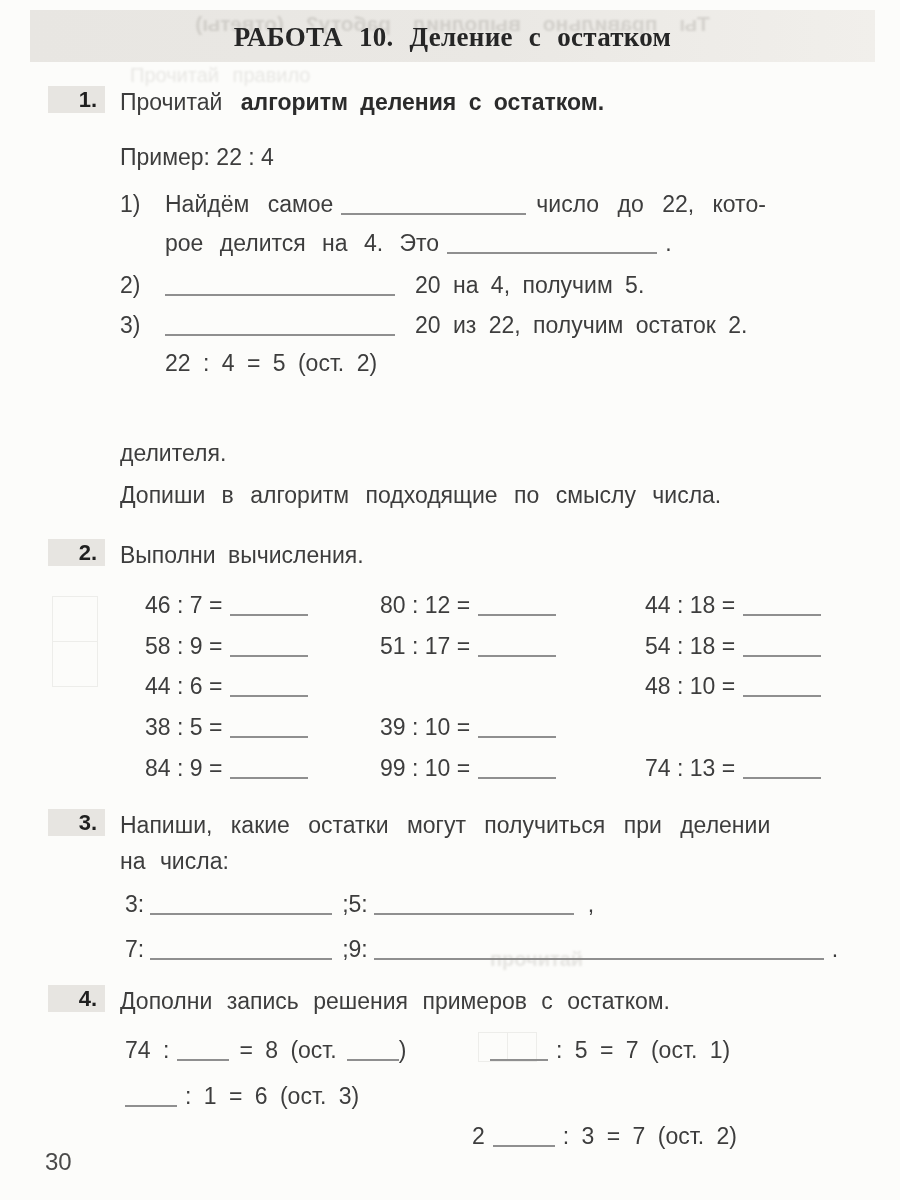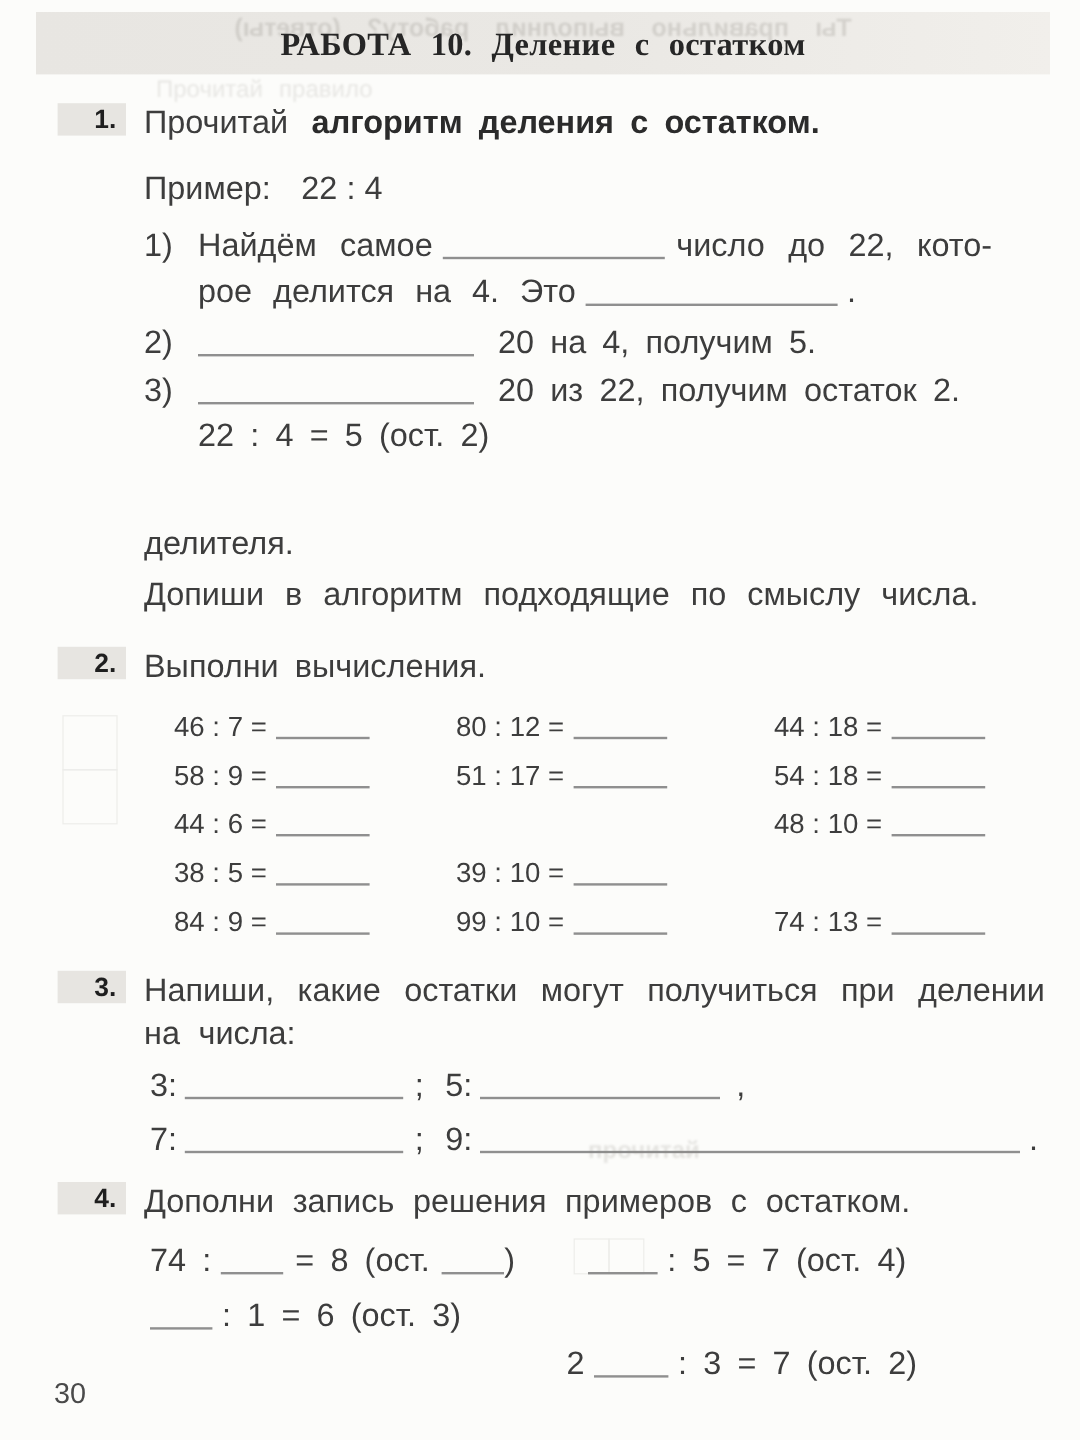--- a/index.html
+++ b/index.html
@@ -11,30 +11,30 @@
     background:linear-gradient(90deg,#e8e6e2 0%,#eae8e4 55%,#f1efeb 100%);}
   .ghost-band{position:absolute;left:0;top:2px;width:100%;text-align:center;
     font-weight:bold;font-size:21px;word-spacing:16px;color:#7a766e;opacity:.22;
     transform:scaleX(-1);filter:blur(1.1px);white-space:nowrap;}
   .page-title{position:absolute;left:0;top:12px;width:100%;text-align:center;
     font-weight:bold;font-size:27px;word-spacing:9px;letter-spacing:.3px;color:#262626;white-space:nowrap;font-family:Liberation Serif, serif;}
   .ghost-sub{position:absolute;left:130px;top:64px;font-size:20px;color:#8b877f;
     opacity:.18;filter:blur(1px);word-spacing:8px;}
   .ghost-small{position:absolute;left:490px;top:948px;font-size:20px;font-weight:bold;
     color:#8b877f;opacity:.2;filter:blur(1px);}
-  .line{position:absolute;white-space:nowrap;font-size:27px;line-height:28px;}
+  .line{position:absolute;white-space:nowrap;font-size:23px;line-height:28px;}
   .b{font-weight:bold;color:#2b2b2b;}
   .badge{position:absolute;left:48px;width:57px;height:27px;background:#e7e5e1;
     box-sizing:border-box;text-align:right;padding-right:8px;font-weight:bold;
     font-size:22px;line-height:27px;color:#1f1f1f;}
   .blank{display:inline-block;border-bottom:2px solid #8f8f8f;height:13px;margin-bottom:-3px;}
   .stepnum{display:inline-block;width:45px;}
   .ws6{word-spacing:6px}.ws8{word-spacing:8px}.ws10{word-spacing:10px}.ws12{word-spacing:12px}
   .ml6{margin-left:6px}.ml8{margin-left:8px}.ml10{margin-left:10px}
-  .ml14{margin-left:14px}.ml18{margin-left:18px}.ml20{margin-left:20px}
+  .ml14{margin-left:14px}.ml18{}.ml20{margin-left:20px}
   .t2row{position:absolute;left:145px;width:720px;height:30px;}
   .t2cell{position:absolute;top:0;white-space:nowrap;font-size:23px;}
   .t2cell.c1{left:0}.t2cell.c2{left:235px}.t2cell.c3{left:500px}
   .pagenum{position:absolute;left:45px;top:1148px;font-size:24px;color:#4a4a4a;}
   .sq{position:absolute;border:1px solid #ededea;}
 </style>
 </head>
 <body>
 
 <div class="page">
@@ -117,21 +117,21 @@
     <span>7:</span><span class="blank ml6" style="width:182px;"></span><span class="ml10">;</span><span class="ml18">9:</span><span class="blank ml6" style="width:450px;"></span><span class="ml8">.</span>
   </div>
 
   <div class="badge" style="top:985px;">4.</div>
   <div class="line ws8" style="left:120px;top:987px;">Дополни запись решения примеров с остатком.</div>
 
   <div class="line ws6" style="left:125px;top:1036px;">
     <span>74 :</span><span class="blank ml8" style="width:52px;"></span><span class="ml10">= 8 (ост.</span><span class="blank ml10" style="width:52px;"></span><span>)</span>
   </div>
   <div class="line ws6" style="left:490px;top:1036px;">
-    <span class="blank" style="width:58px;"></span><span class="ml8">: 5 = 7 (ост. 4)</span>
+    <span class="blank" style="width:58px;"></span><span class="ml8">: 5 = 7 (ост. 1)</span>
   </div>
   <div class="line ws6" style="left:125px;top:1082px;">
     <span class="blank" style="width:52px;"></span><span class="ml8">: 1 = 6 (ост. 3)</span>
   </div>
   <div class="line ws6" style="left:472px;top:1082px;margin-top:40px;">
     <span>2</span><span class="blank ml8" style="width:62px;"></span><span class="ml8">: 3 = 7 (ост. 2)</span>
   </div>
 
   <div class="ghost-small">прочитай</div>
 

